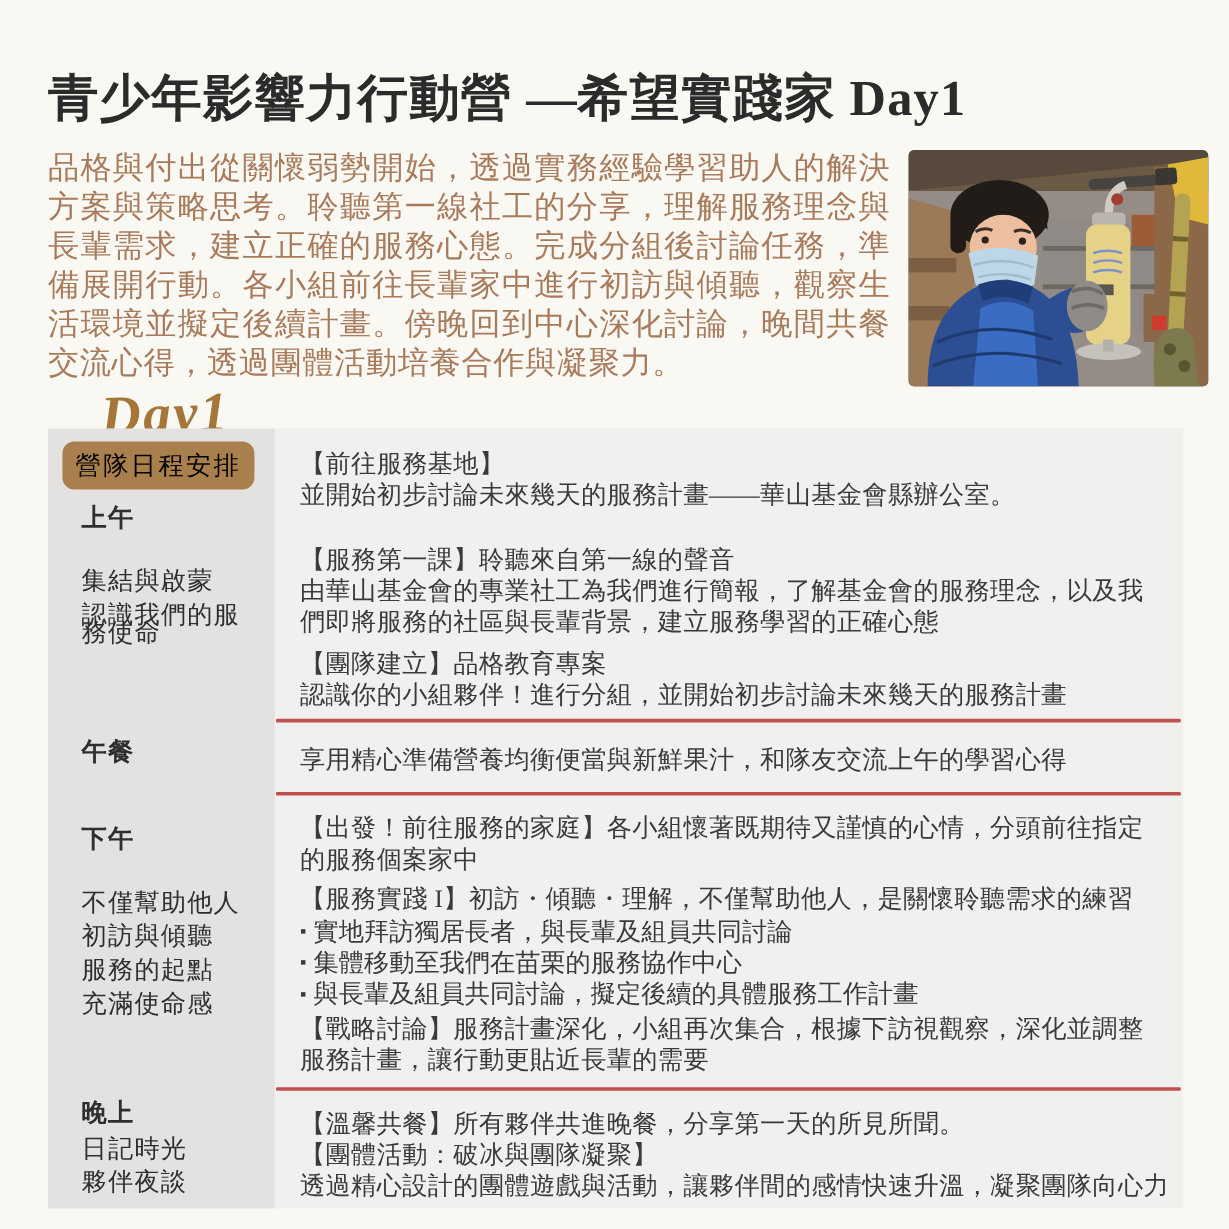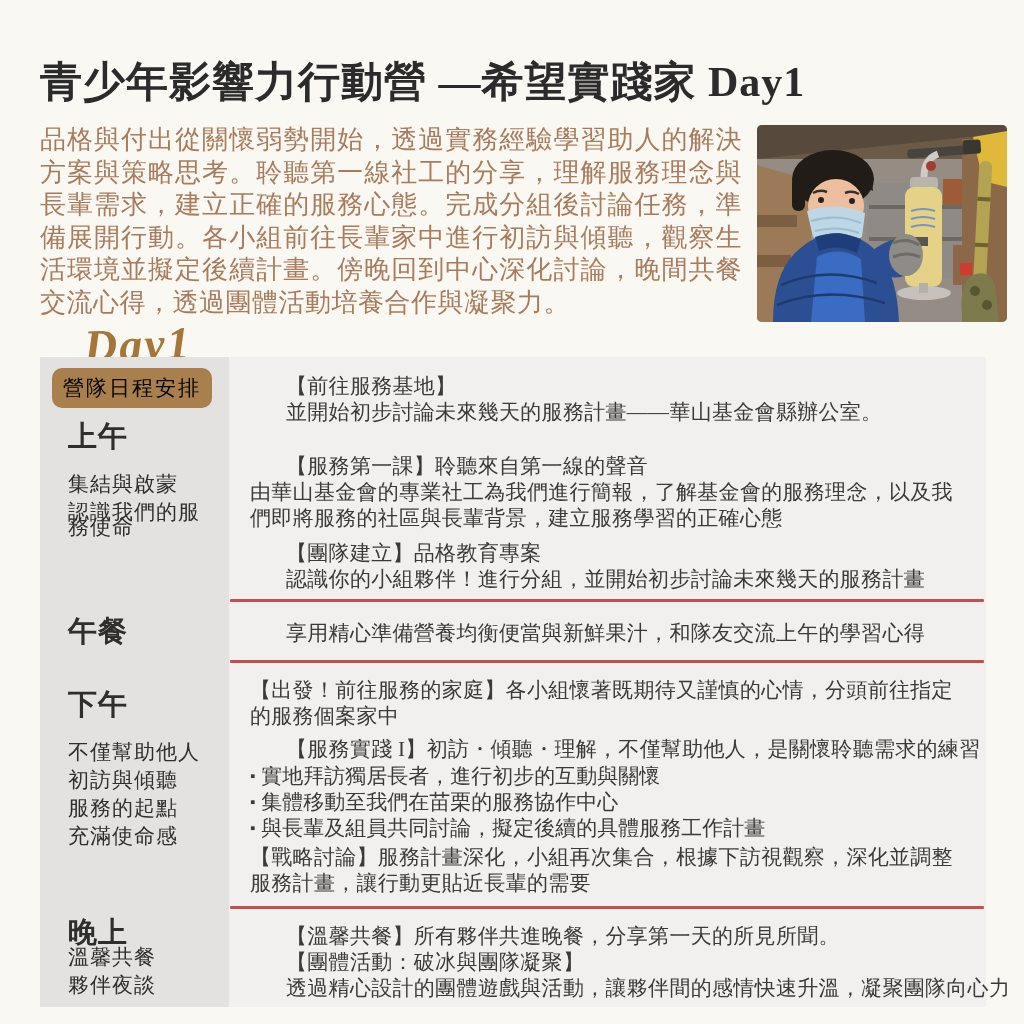--- a/index.html
+++ b/index.html
@@ -39,28 +39,28 @@
     position:absolute;left:40px;top:357px;width:189px;height:650px;
     background:var(--sidebar-bg);
   }
   .badge{
     position:absolute;left:12px;top:11px;
     background:var(--accent-brown);color:#000000;
     font-size:21px;letter-spacing:2px;
     padding:6px 11px;border-radius:10px;white-space:nowrap;
   }
   .sb{position:absolute;left:28px;color:#2e2e2e;font-size:21px;white-space:nowrap;letter-spacing:1px;}
-  .sb.bold{font-weight:700;font-size:29px;}
+  .sb.bold{font-weight:700;font-size:21px;}
 
   .content{
     position:absolute;left:229px;top:357px;width:757px;height:650px;
     background:var(--content-bg);
   }
   .c-line{position:absolute;left:21px;width:718px;color:var(--content-text);font-size:21px;line-height:26px;letter-spacing:0.3px;}
-  .c-line.nowrap{white-space:nowrap;width:auto;margin-left:36px;}
+  .c-line.nowrap{white-space:nowrap;width:auto;}
   .divider{position:absolute;left:1px;width:754px;height:3px;background:var(--divider-red);border-radius:1px;}
   .bullet-row{position:absolute;left:21px;width:718px;color:var(--content-text);font-size:21px;line-height:26px;white-space:nowrap;}
   .bullet-row .bullet{font-size:15px;vertical-align:2px;margin-right:6px;}
 </style>
 </head>
 <body>
 
 <div class="page">
 
   <h1 class="title">青少年影響力行動營 —希望實踐家 Day1</h1>
@@ -150,42 +150,42 @@
 
     <div class="sb bold" style="top:255px">午餐</div>
 
     <div class="sb bold" style="top:328px">下午</div>
     <div class="sb" style="top:381px">不僅幫助他人</div>
     <div class="sb" style="top:409px">初訪與傾聽</div>
     <div class="sb" style="top:437px">服務的起點</div>
     <div class="sb" style="top:465px">充滿使命感</div>
 
     <div class="sb bold" style="top:556px">晚上</div>
-    <div class="sb" style="top:586px">溫馨共餐</div>
+    <div class="sb" style="top:586px">日記時光</div>
     <div class="sb" style="top:614px">夥伴夜談</div>
   </aside>
 
   <section class="content">
     <div class="c-line nowrap" style="top:16px">【前往服務基地】</div>
     <div class="c-line nowrap" style="top:42px">並開始初步討論未來幾天的服務計畫——華山基金會縣辦公室。</div>
 
     <div class="c-line nowrap" style="top:96px">【服務第一課】聆聽來自第一線的聲音</div>
     <div class="c-line" style="top:122px">由華山基金會的專業社工為我們進行簡報，了解基金會的服務理念，以及我們即將服務的社區與長輩背景，建立服務學習的正確心態</div>
 
     <div class="c-line nowrap" style="top:183px">【團隊建立】品格教育專案</div>
     <div class="c-line nowrap" style="top:209px">認識你的小組夥伴！進行分組，並開始初步討論未來幾天的服務計畫</div>
 
     <div class="divider" style="top:242px"></div>
     <div class="c-line nowrap" style="top:263px">享用精心準備營養均衡便當與新鮮果汁，和隊友交流上午的學習心得</div>
     <div class="divider" style="top:303px"></div>
 
     <div class="c-line" style="top:320px">【出發！前往服務的家庭】各小組懷著既期待又謹慎的心情，分頭前往指定的服務個案家中</div>
 
     <div class="c-line nowrap" style="top:379px">【服務實踐 I】初訪・傾聽・理解，不僅幫助他人，是關懷聆聽需求的練習</div>
-    <div class="bullet-row" style="top:406px"><span class="bullet">▪</span><span>實地拜訪獨居長者，進行初步的互動與關懷</span></div>
+    <div class="bullet-row" style="top:406px"><span class="bullet">▪</span><span>實地拜訪獨居長者，與長輩及組員共同討論</span></div>
     <div class="bullet-row" style="top:432px"><span class="bullet">▪</span><span>集體移動至我們在苗栗的服務協作中心</span></div>
     <div class="bullet-row" style="top:458px"><span class="bullet">▪</span><span>與長輩及組員共同討論，擬定後續的具體服務工作計畫</span></div>
 
     <div class="c-line" style="top:487px">【戰略討論】服務計畫深化，小組再次集合，根據下訪視觀察，深化並調整服務計畫，讓行動更貼近長輩的需要</div>
 
     <div class="divider" style="top:549px"></div>
     <div class="c-line nowrap" style="top:566px">【溫馨共餐】所有夥伴共進晚餐，分享第一天的所見所聞。</div>
     <div class="c-line nowrap" style="top:592px">【團體活動：破冰與團隊凝聚】</div>
     <div class="c-line nowrap" style="top:618px">透過精心設計的團體遊戲與活動，讓夥伴間的感情快速升溫，凝聚團隊向心力</div>
   </section>

